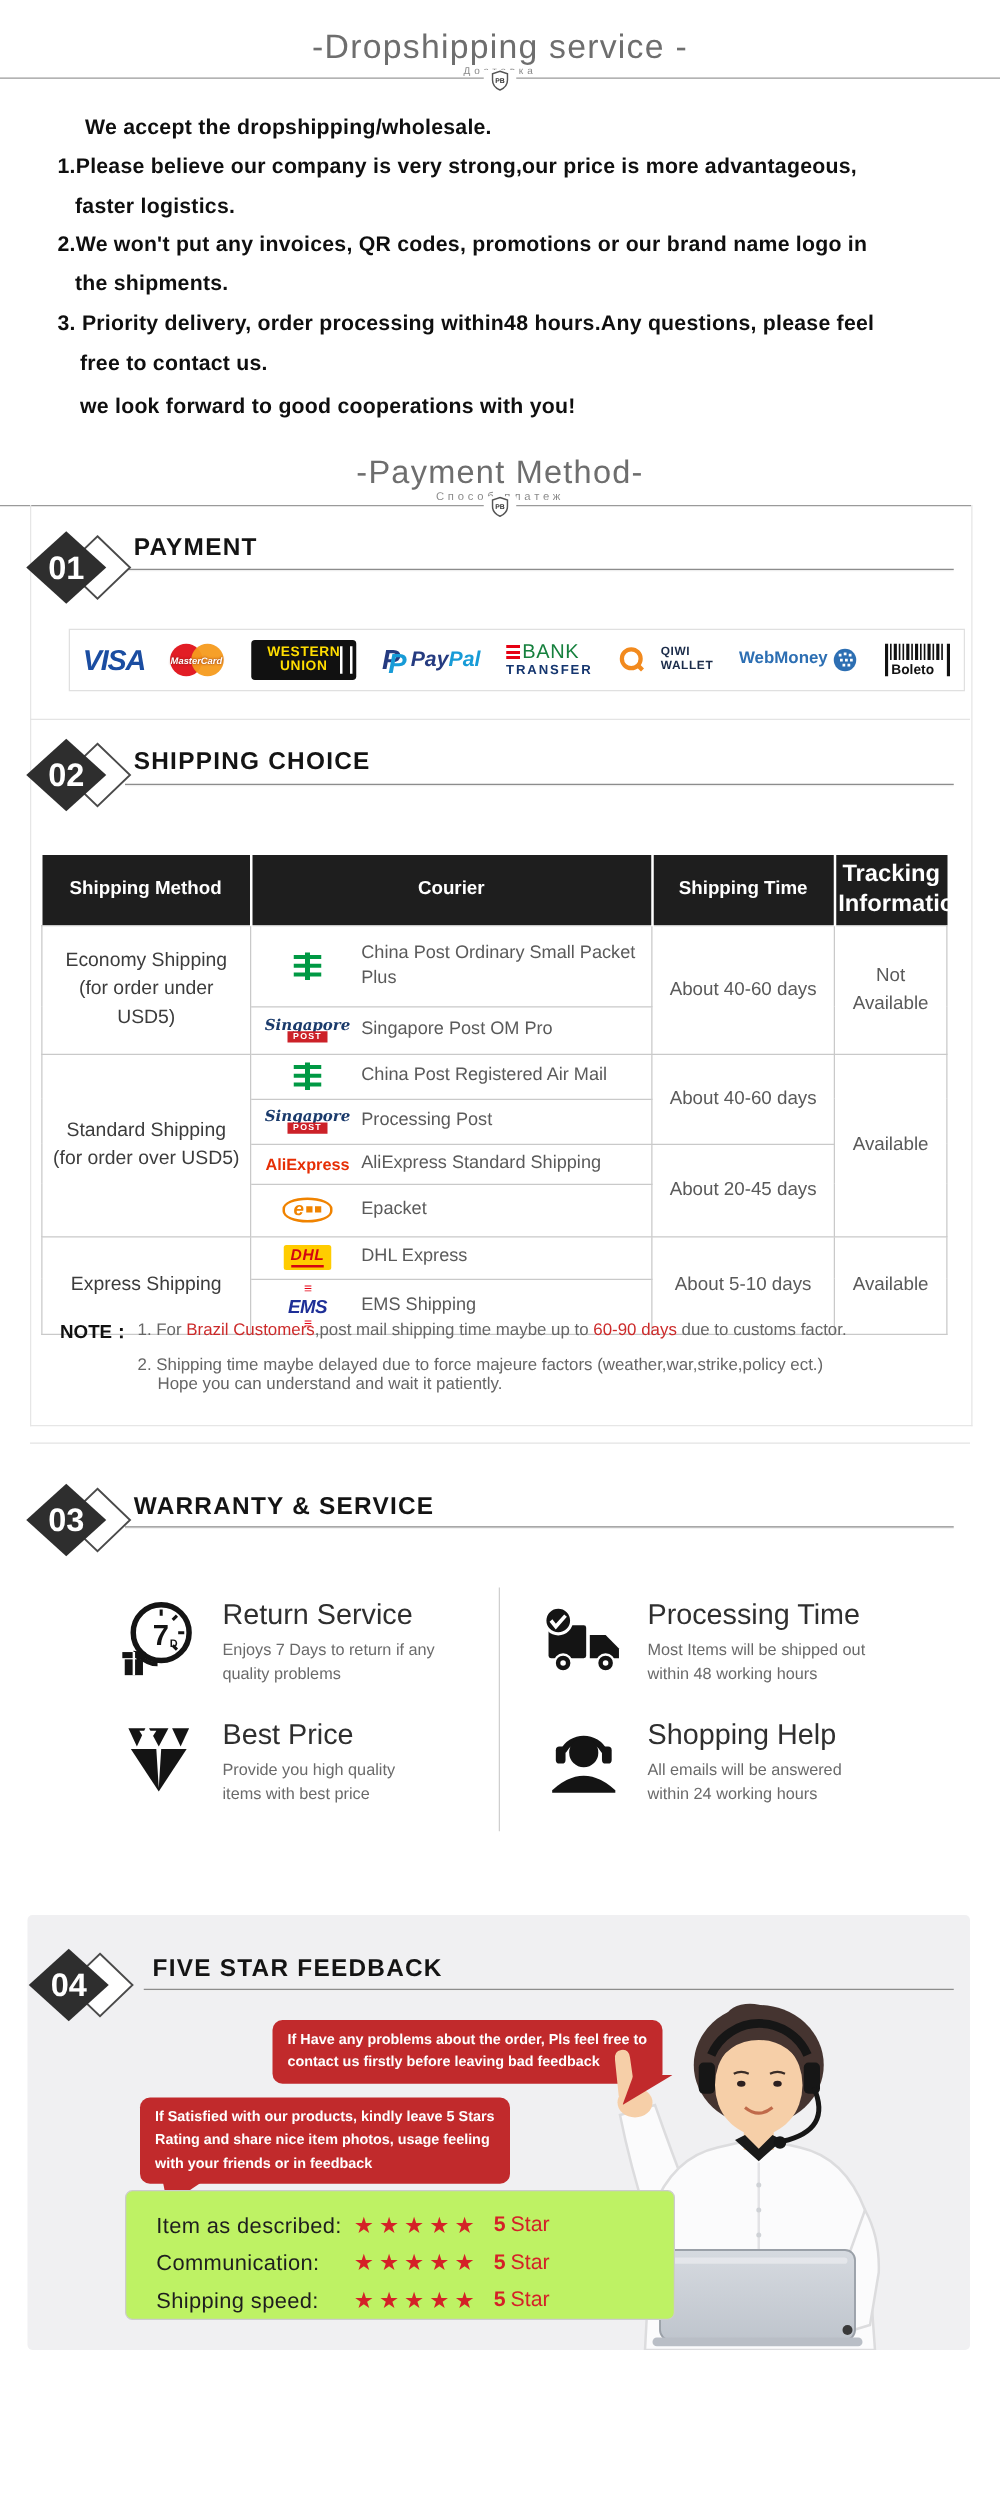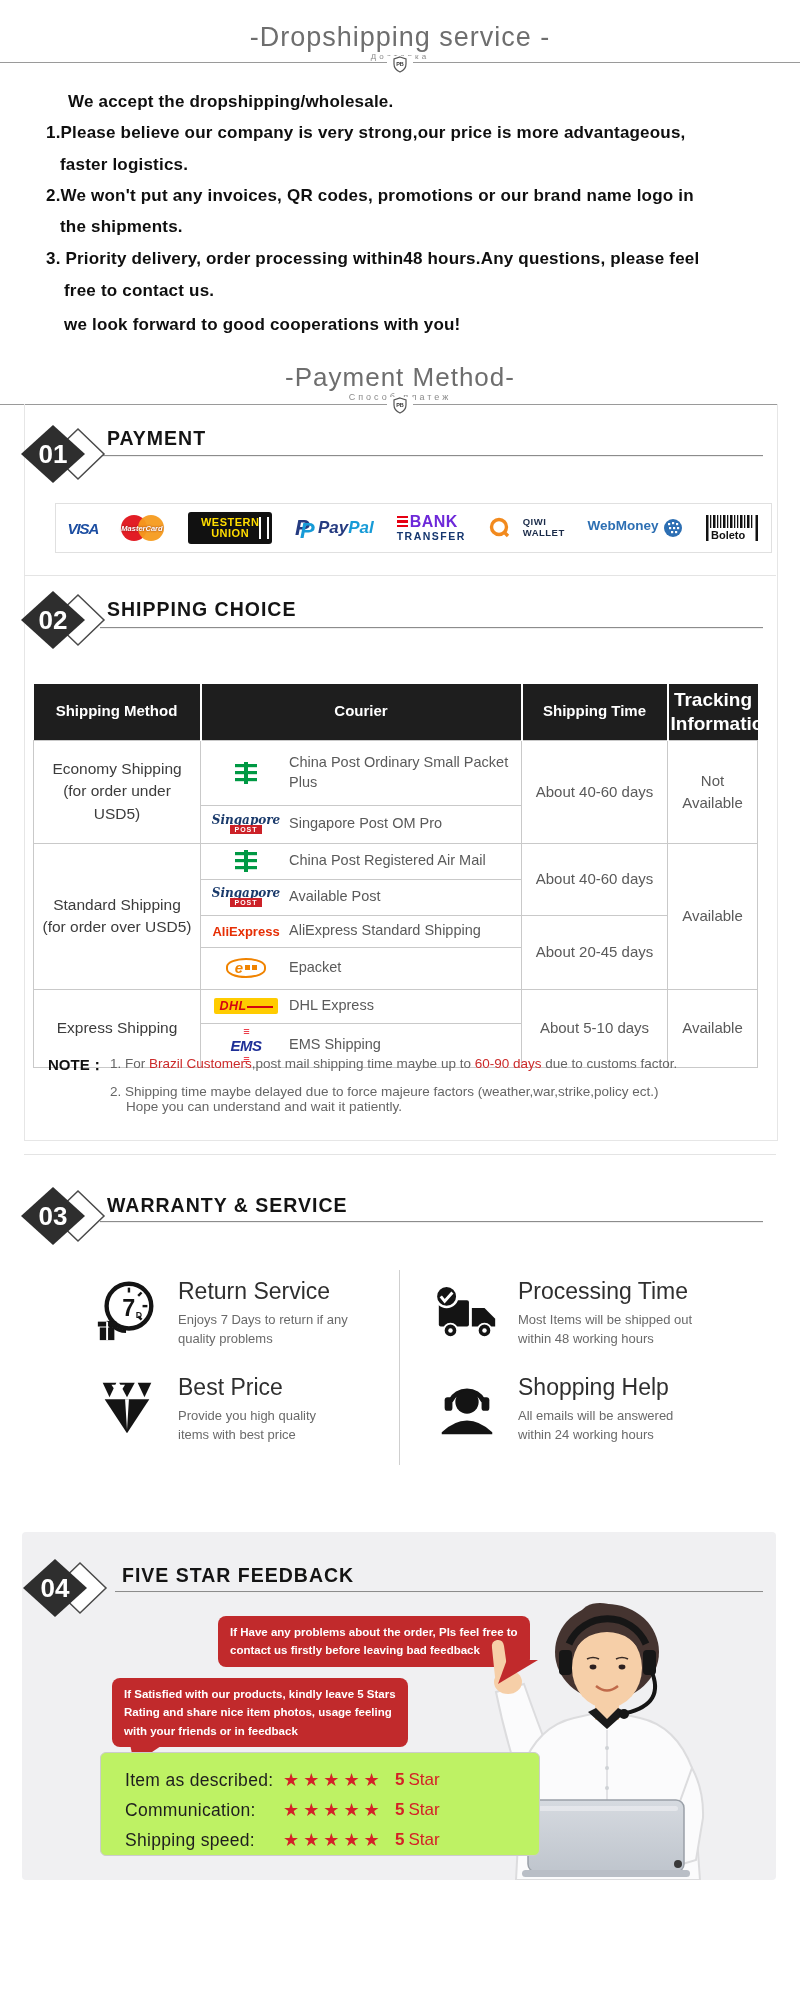--- a/index.html
+++ b/index.html
@@ -26,42 +26,42 @@
   .d-outline{fill:#fff;stroke:#4a4a4a;stroke-width:1.5;}
   .d-fill{fill:#2e2e2e;}
   .d-num{font:700 26px "Liberation Sans",sans-serif;fill:#fff;text-anchor:middle;}
   .sec-label{position:absolute;font-size:19.5px;font-weight:800;color:#141414;letter-spacing:1px;white-space:nowrap;}
   .sec-rule{position:absolute;height:1px;background:#8c8c8c;box-shadow:0 1px 0 #eee;}
 
   
   .pay-strip{left:55px;top:503px;width:715px;height:48px;border:1px solid #e0e0e0;background:#fff;
              display:flex;align-items:center;justify-content:space-around;z-index:2;}
   .plogo{display:flex;align-items:center;gap:3px;}
-  .visa-txt{font-size:15px;font-weight:900;font-style:italic;color:#1b4da1;letter-spacing:-1px;}
+  .visa-txt{font-size:23px;font-weight:900;font-style:italic;color:#1b4da1;letter-spacing:-1px;}
   .mc{position:relative;width:44px;height:28px;}
   .mc i{position:absolute;top:1px;width:26px;height:26px;border-radius:50%;}
   .mc .c1{left:0;background:#e21d25;}
   .mc .c2{left:17px;background:#f59b1e;opacity:.95;}
   .mc b{position:absolute;left:0;top:10px;width:28px;text-align:center;color:#fff;font-size:7.5px;
         font-style:italic;font-weight:700;text-shadow:0 0 2px #7a1a10;}
   .wu{background:#111;border-radius:3px;width:84px;height:32px;display:flex;flex-direction:column;
       align-items:center;justify-content:center;line-height:1;position:relative;}
   .wu span{color:#ffdd00;font-weight:800;font-size:11px;letter-spacing:.5px;}
   .wu .bars{position:absolute;right:3px;top:5px;bottom:5px;width:6px;
             border-left:2px solid #fff;border-right:2px solid #fff;}
   .pp-icon{position:relative;width:20px;height:26px;}
   .pp-icon b{position:absolute;font-size:22px;font-weight:900;font-style:italic;}
   .pp-icon .p1{color:#253b80;left:0;top:0;}
   .pp-icon .p2{color:#179bd7;left:5px;top:3px;}
   .pp-txt{font-size:17px;font-weight:900;font-style:italic;}
   .pp-txt .pay{color:#253b80;} .pp-txt .pal{color:#179bd7;}
   .bank{display:flex;flex-direction:column;line-height:1;}
   .bank .row1{display:flex;align-items:center;gap:2px;}
   .bank-bars{width:11px;height:12px;background:repeating-linear-gradient(#e60012 0 2.5px,#fff 2.5px 4.5px);}
-  .bank .w1{font-size:16px;font-weight:700;color:#6d28d9;letter-spacing:.5px;}
+  .bank .w1{font-size:16px;font-weight:400;color:#15803d;letter-spacing:.5px;}
   .bank .w2{font-size:10.5px;font-weight:800;color:#15366f;letter-spacing:1.5px;margin-top:1px;}
   .qiwi{display:flex;align-items:center;gap:12px;}
   .qiwi-col{display:flex;flex-direction:column;line-height:1.15;}
   .qiwi-col span{font-size:9.5px;font-weight:800;color:#1a2b49;letter-spacing:.5px;}
   .wm{display:flex;gap:4px;}
   .wm-txt{font-size:13.5px;font-weight:700;color:#2d6fb3;}
   .boleto{display:flex;align-items:flex-end;gap:2px;justify-content:center;}
 
   
   .ship-table{position:absolute;left:33px;top:684px;width:724px;border-collapse:collapse;z-index:2;
@@ -75,21 +75,21 @@
   .ship-table td.method{color:#3c3c3c;font-size:15.5px;}
   .courier-cell{display:flex;align-items:center;text-align:left;gap:10px;padding-left:8px;}
   .courier-logo{width:66px;min-width:66px;display:flex;align-items:center;justify-content:center;flex-direction:column;line-height:1;}
   .courier-name{font-size:14.5px;color:#5a5a5a;line-height:1.35;}
   .sg-script{font-family:"DejaVu Serif",serif;font-style:italic;font-weight:700;font-size:12px;color:#1a3a6b;}
   .sg-post{background:#cc2128;color:#fff;font-size:7px;font-weight:700;padding:1px 4px;letter-spacing:1px;margin-top:-1px;}
   .ali-txt{color:#e62e04;font-weight:700;font-size:13px;}
   .epk{border:2px solid #f08300;border-radius:50%/45%;padding:0 7px 1px 7px;display:flex;align-items:center;gap:2px;}
   .epk b{color:#f08300;font-style:italic;font-size:15px;font-weight:900;}
   .epk i{width:5px;height:5px;background:#f08300;display:inline-block;}
-  .dhl{background:#ffcc00;border-radius:2px;padding:2px 5px;display:flex;flex-direction:row;align-items:center;line-height:1;}
+  .dhl{background:#ffcc00;border-radius:2px;padding:2px 5px;display:flex;flex-direction:column;align-items:center;line-height:1;}
   .dhl b{color:#d40511;font-style:italic;font-weight:900;font-size:12.5px;letter-spacing:.5px;}
   .dhl i{display:block;width:26px;height:2px;background:#d40511;margin-top:2px;}
   .ems{display:flex;align-items:center;gap:1px;}
   .ems em{color:#e60012;font-weight:900;font-style:normal;font-size:11px;letter-spacing:-1px;}
   .ems b{color:#1e2f97;font-style:italic;font-weight:900;font-size:15px;letter-spacing:-.5px;}
 
   
   .note{position:absolute;left:48px;top:1056px;width:700px;z-index:2;font-size:13.5px;color:#666;}
   .note-row{display:flex;margin-bottom:9px;}
   .note-label{font-weight:800;color:#111;font-size:15px;width:62px;min-width:62px;}
@@ -326,21 +326,21 @@
       <td rowspan="2">About 40-60 days</td>
       <td rowspan="4">Available</td>
     </tr>
     <tr style="height:36px;">
       <td>
             <div class="courier-cell">
         <span class="courier-logo">
           <span class="sg-script">Singapore</span>
           <span class="sg-post">POST</span>
         </span>
-        <span class="courier-name">Available Post</span>
+        <span class="courier-name">Processing Post</span>
       </div>
           </td>
     </tr>
     <tr style="height:32px;">
       <td>
             <div class="courier-cell">
         <span class="courier-logo ali-txt">AliExpress</span>
         <span class="courier-name">AliExpress Standard Shipping</span>
       </div>
           </td>

